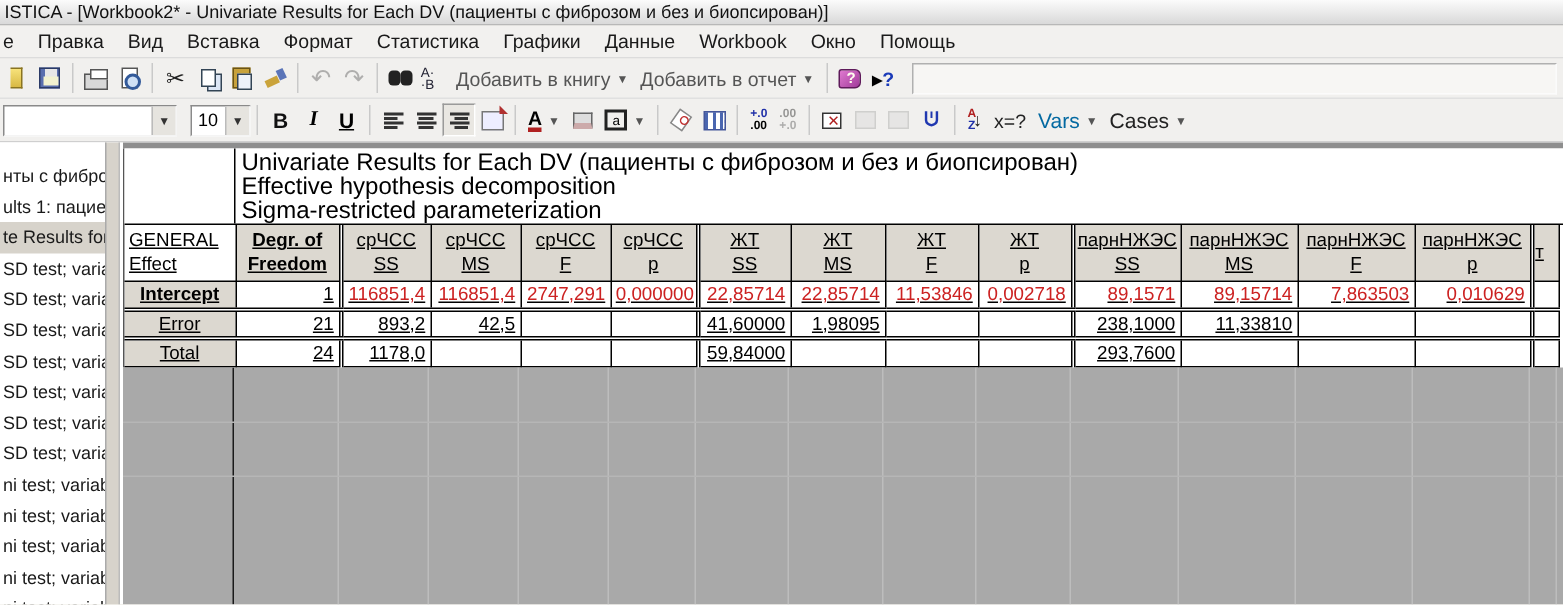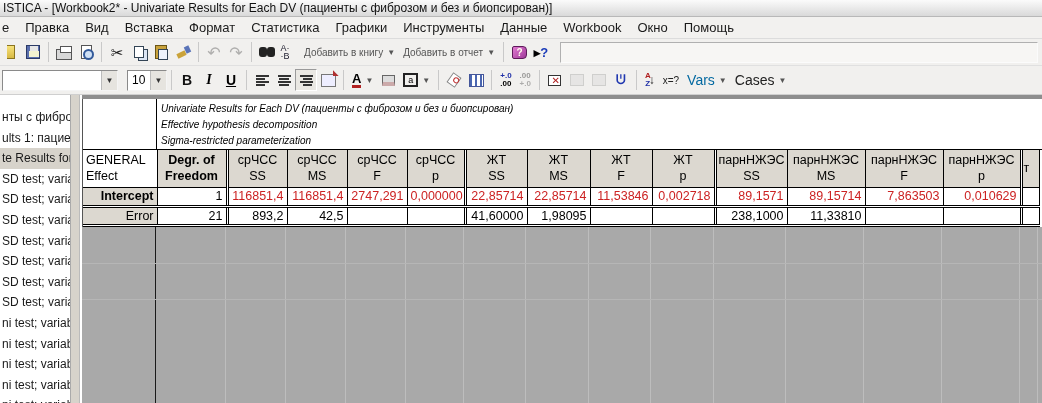--- a/index.html
+++ b/index.html
@@ -27,21 +27,21 @@
   #toolbar1 { top:39px; height:27px; border-bottom:1px solid #e0e0e0; }
   #toolbar2 { top:66px; height:29px; border-bottom:1px solid #cfcfcf; }
   .tsep { width:1px; height:20px; background:#c9c9c9; margin:0 4px; flex:0 0 1px; }
   .tbtn { width:22px; height:22px; display:flex; align-items:center;
     justify-content:center; flex:0 0 22px; position:relative; }
   .tbtn.wide { width:auto; flex:0 0 auto; padding:0 4px; }
   .tbtn.disabled { opacity:.38; filter:grayscale(1); }
   .tbtn.pressed { border:1px solid; border-color:#9a9a9a #ffffff #ffffff #9a9a9a;
     background:#e9e7e2; }
   .glyph { font-size:15px; line-height:1; color:#222; }
-  .lab { font-size:10px; color:#555; white-space:nowrap; }
+  .lab { font-size:13px; color:#555; white-space:nowrap; }
   .dd-arrow { font-size:8px; color:#555; margin-left:4px; }
 
   
   .i { position:relative; width:17px; height:16px; display:inline-block; }
   .i-part-open { width:8px; height:14px; background:linear-gradient(#f7e27a,#d8b944);
     border:1px solid #8a7420; border-left:none; }
   .i-save { width:14px; height:14px; background:#5a6fae; border:1px solid #2b3a66; }
   .i-save:before { content:""; position:absolute; left:3px; top:0; width:8px; height:6px; background:#e7e7e7; }
   .i-save:after { content:""; position:absolute; left:2px; bottom:1px; width:10px; height:6px; background:#f2f2d0; }
   .i-print { width:16px; height:11px; background:#d8d8d8; border:1px solid #555; margin-top:4px; }
@@ -113,30 +113,30 @@
   .side-item.selected { background:#d7d3cb; }
   #splitter { position:absolute; left:70px; top:0; width:10px; height:308px;
     background:#d7d3cb; border-left:1px solid #aaa; border-right:1px solid #bbb; }
 
   
   #sheet { position:absolute; left:82px; top:0; width:960px; height:308px;
     border-top:4px solid #8e8e8e; background:#fff; display:flex; flex-direction:column; }
   #sheet-inner { border-left:1px solid #555; }
   #title-strip { display:flex; height:51px; border-bottom:1px solid #000; background:#fff; }
   #title-corner { width:74px; border-right:1px solid #000; flex:0 0 74px; }
-  #title-text { flex:1; padding:2px 0 0 4px; font-size:10px; line-height:16px; color:#000;
-    white-space:nowrap; overflow:hidden;font-style:italic; }
-  table#grid { border-collapse:collapse; table-layout:fixed; width:956px; font-size:12.5px; }
+  #title-text { flex:1; padding:2px 0 0 4px; font-size:16px; line-height:16px; color:#000;
+    white-space:nowrap; overflow:hidden; }
+  table#grid { border-collapse:collapse; table-layout:fixed; width:956px; font-size:12.5px;text-decoration:underline; }
   #grid th, #grid td { border-right:1px solid #000; border-bottom:1px solid #000;
     padding:0 3px; overflow:hidden; white-space:nowrap; height:19px; }
   #grid thead th { background:#dcd8d0; text-align:center; font-weight:normal; height:37px;
     line-height:16px; padding:0 1px; border-bottom:1px solid #000; }
   #grid thead th.corner { background:#fff; text-align:left; padding-left:3px; }
   #grid thead th.boldhead { font-weight:bold; }
-  #grid tbody th { background:#dcd8d0; text-align:right; font-weight:normal;margin-left:45px; }
+  #grid tbody th { background:#dcd8d0; text-align:center; font-weight:normal;margin-left:45px; }
   #grid tbody th.bold { font-weight:bold; }
   #grid td { text-align:right; color:#000; background:#fff; }
   #grid td.red { color:#cc2222; }
   #grid .gstart { border-left:3px double #000; }
   #grid tr.dbl th, #grid tr.dbl td { border-bottom:3px double #000; }
   #grid thead th .l2 { display:block; }
   #gray-area { flex:1; position:relative; background:#a9a9a9; overflow:hidden; }
   .gv { position:absolute; top:0; bottom:0; width:1px; background:#bdbdbd; }
   .gv.dark { background:#1a1a1a; }
   .gh { position:absolute; left:0; right:0; height:1px; background:#b6b6b6; }
@@ -151,21 +151,20 @@
   </div>
 
   <div id="menubar">
       <span class="menu-item">е</span>
       <span class="menu-item">Правка</span>
       <span class="menu-item">Вид</span>
       <span class="menu-item">Вставка</span>
       <span class="menu-item">Формат</span>
       <span class="menu-item">Статистика</span>
       <span class="menu-item">Графики</span>
-      <span class="menu-item">Инструменты</span>
       <span class="menu-item">Данные</span>
       <span class="menu-item">Workbook</span>
       <span class="menu-item">Окно</span>
       <span class="menu-item">Помощь</span>
     </div>
 
   <div id="toolbar1" class="toolbar">
     <span class="tbtn">
         <span class="i i-part-open"></span>
       </span>
@@ -423,20 +422,37 @@
                 <td class="gstart">41,60000</td>
                 <td>1,98095</td>
                 <td></td>
                 <td></td>
                 <td class="gstart">238,1000</td>
                 <td>11,33810</td>
                 <td></td>
                 <td></td>
                 <td class="gstart"></td>
               </tr>
+              <tr>
+                <th>Total</th>
+                <td>24</td>
+                <td class="gstart">1178,0</td>
+                <td></td>
+                <td></td>
+                <td></td>
+                <td class="gstart">59,84000</td>
+                <td></td>
+                <td></td>
+                <td></td>
+                <td class="gstart">293,7600</td>
+                <td></td>
+                <td></td>
+                <td></td>
+                <td class="gstart"></td>
+              </tr>
             </tbody>
         </table>
       </div>
       <div id="gray-area" style="background: rgb(169, 169, 169);">
           <div class="gv dark" style="left: 73px;"></div>
           <div class="gv" style="left: 143px;"></div>
           <div class="gv" style="left: 203px;"></div>
           <div class="gv" style="left: 263px;"></div>
           <div class="gv" style="left: 323px;"></div>
           <div class="gv" style="left: 381px;"></div>

